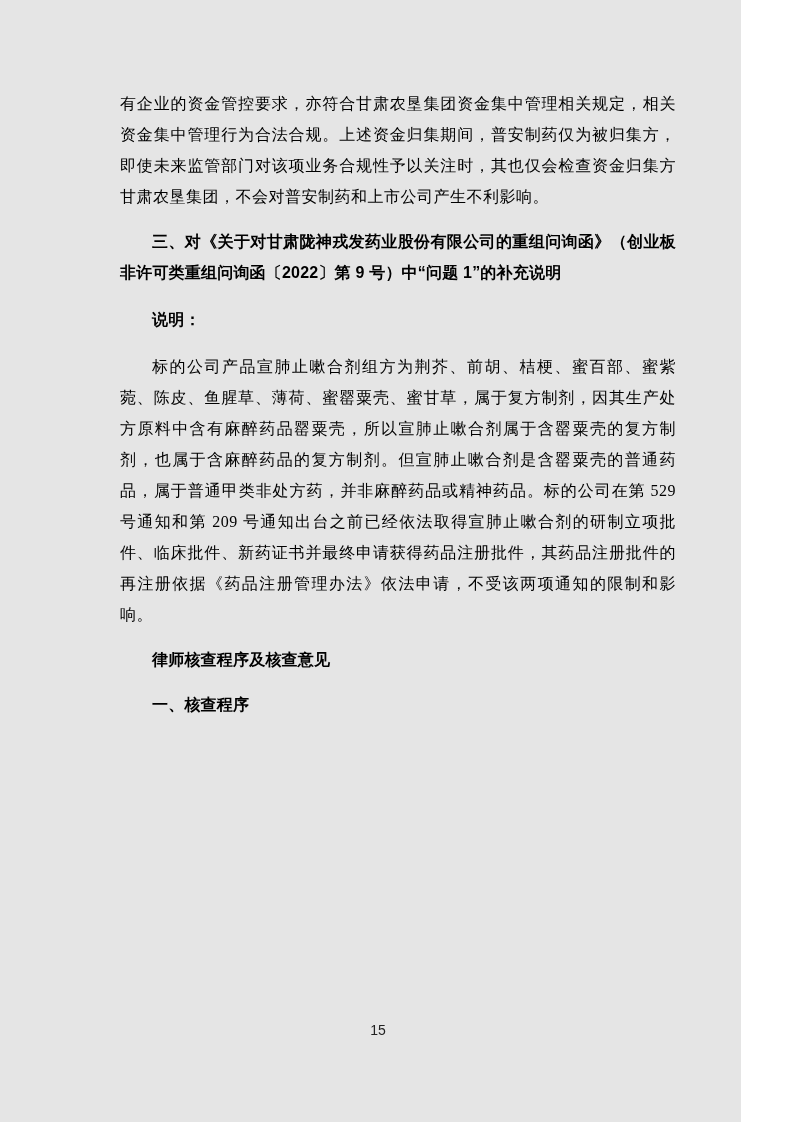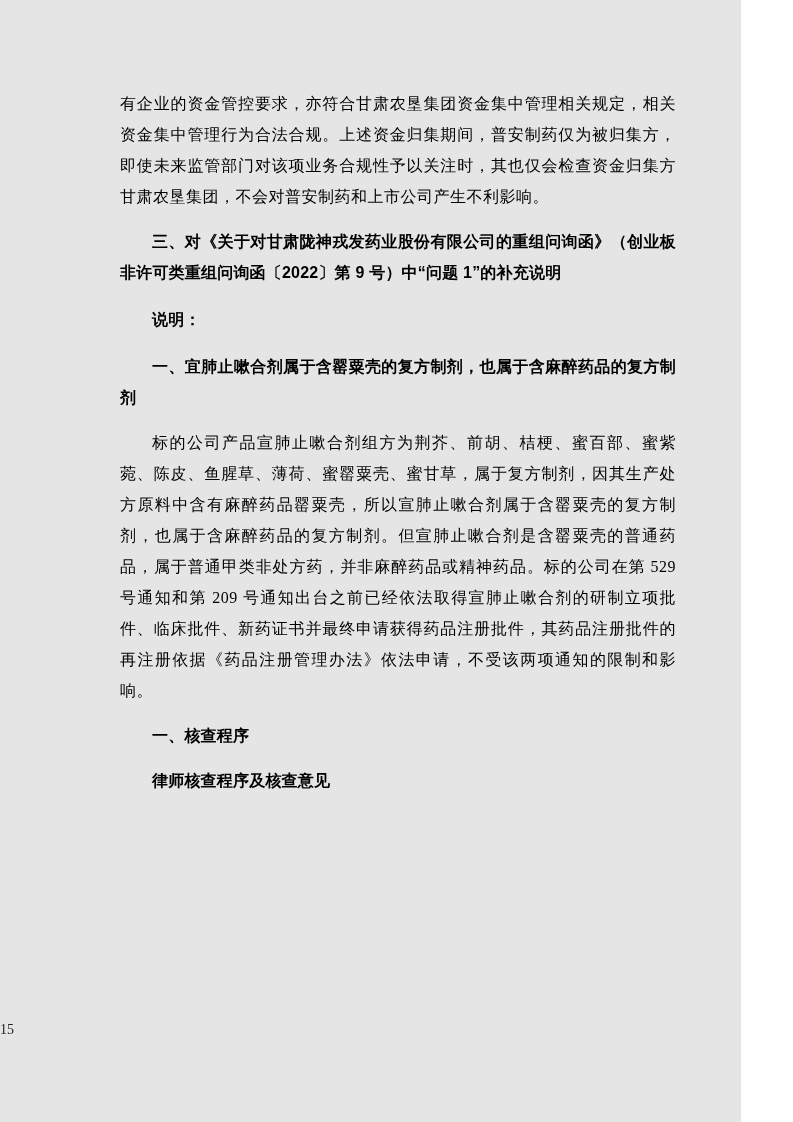--- a/index.html
+++ b/index.html
@@ -46,43 +46,44 @@
     margin-bottom: 16px;
   }
   .label-block {
     margin-bottom: 16px;
   }
   .footer-pagenum {
     position: absolute;
     left: 0;
     right: 0;
     top: 1022px;
+    text-align: center;
     font-size: 14px;
-    font-family: Liberation Serif, serif;
+    font-family: Liberation Sans, sans-serif;
     color: #222222;
+    padding-left: 15px;
   }
 </style>
 </head>
 <body>
 
 <div class="page">
   <div class="content">
 
     <p class="para noindent">有企业的资金管控要求，亦符合甘肃农垦集团资金集中管理相关规定，相关资金集中管理行为合法合规。上述资金归集期间，普安制药仅为被归集方，即使未来监管部门对该项业务合规性予以关注时，其也仅会检查资金归集方甘肃农垦集团，不会对普安制药和上市公司产生不利影响。</p>
 
     <p class="para heading indent heading-major">三、对《关于对甘肃陇神戎发药业股份有限公司的重组问询函》（创业板非许可类重组问询函〔2022〕第 9 号）中“问题 1”的补充说明</p>
 
     <p class="para heading indent label-block">说明：</p>
 
-    <p class="para heading indent">一、宜肺止嗽合剂属于含罂粟壳的复方制剂，也属于含麻醉药品的复方制剂</p>
 
 
     <p class="para indent">标的公司产品宣肺止嗽合剂组方为荆芥、前胡、桔梗、蜜百部、蜜紫菀、陈皮、鱼腥草、薄荷、蜜罂粟壳、蜜甘草，属于复方制剂，因其生产处方原料中含有麻醉药品罂粟壳，所以宣肺止嗽合剂属于含罂粟壳的复方制剂，也属于含麻醉药品的复方制剂。但宣肺止嗽合剂是含罂粟壳的普通药品，属于普通甲类非处方药，并非麻醉药品或精神药品。标的公司在第 529 号通知和第 209 号通知出台之前已经依法取得宣肺止嗽合剂的研制立项批件、临床批件、新药证书并最终申请获得药品注册批件，其药品注册批件的再注册依据《药品注册管理办法》依法申请，不受该两项通知的限制和影响。</p>
 
 
+    <p class="para heading indent">律师核查程序及核查意见</p>
+
     <p class="para heading indent">一、核查程序</p>
-
-    <p class="para heading indent">律师核查程序及核查意见</p>
 
   </div>
 
   <div class="footer-pagenum">15</div>
 </div>
 
 </body></html>

